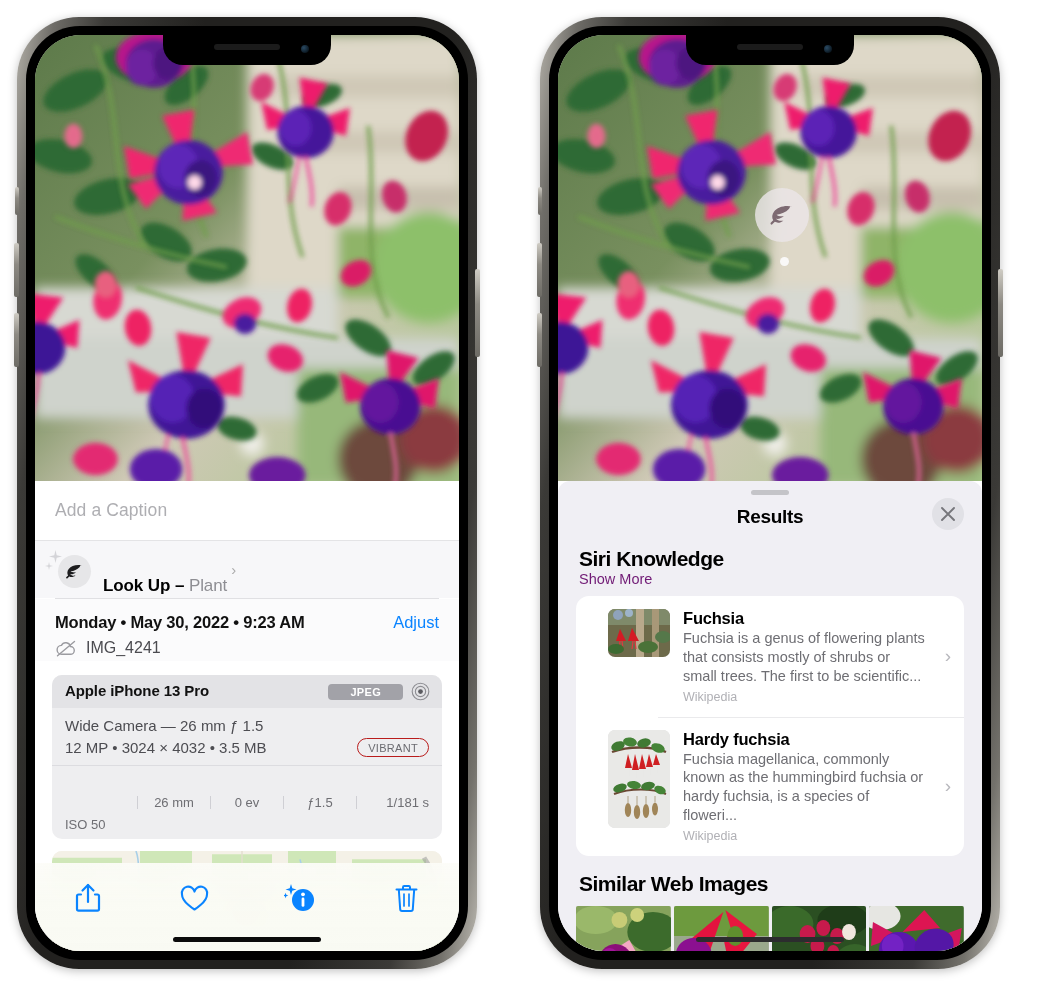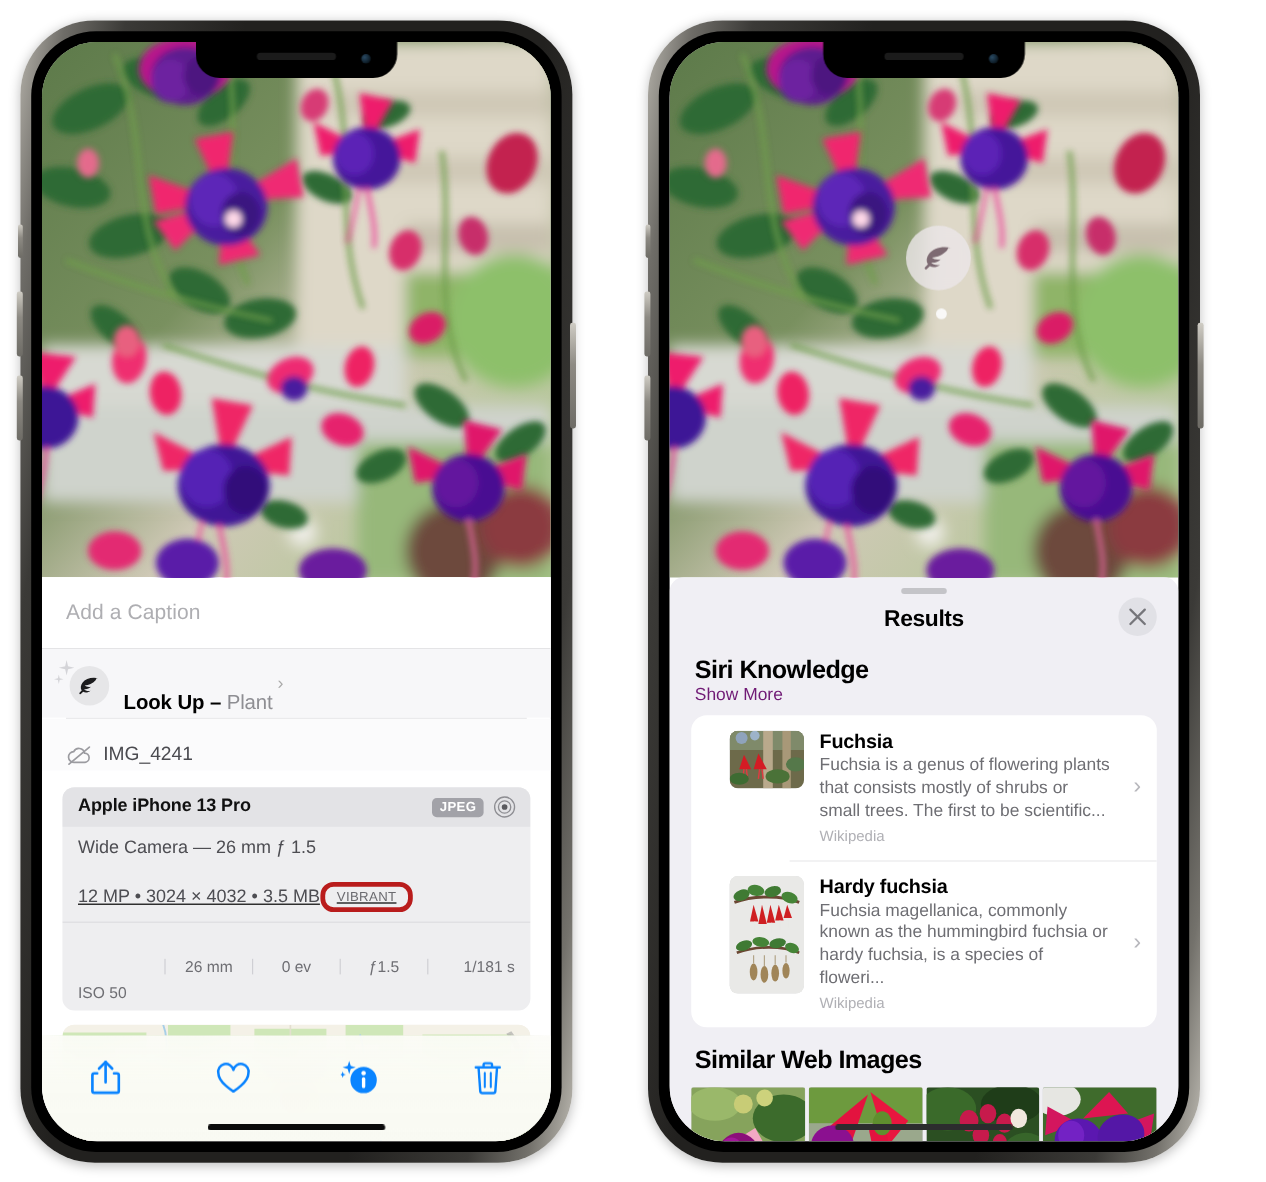--- a/index.html
+++ b/index.html
@@ -126,29 +126,29 @@
   }
   .exif-head {
     display:flex; align-items:flex-start; justify-content:space-between;
     padding: 7px 12px 7px 13px;
     background:#e3e3e6;
   }
   .exif-device { font-size:15px; font-weight:700; color:#111; letter-spacing:-.1px; }
   .exif-head-right { display:flex; align-items:center; gap:8px; }
   .chip-jpeg {
     background:#a2a2a8; color:#fff; font-size:11px; font-weight:700;
-    padding:2px 6px; border-radius:4px; letter-spacing:.3px;
+    padding:2px 22px; border-radius:4px; letter-spacing:.3px;
   }
   .raw-dot { width:19px; height:19px; }
   .exif-body { padding: 9px 13px 8px 13px; }
   .exif-line1 { font-size:15px; color:#4d4d52; }
-  .exif-line2row { display:flex; align-items:center; justify-content:flex-start; margin-top:20px;text-decoration:underline; }
+  .exif-line2row { display:flex; align-items:center; justify-content:space-between; margin-top:4px; }
   .exif-line2 { font-size:15px; color:#4d4d52; }
   .chip-vibrant {
-    border:4px solid #b91c1c; color:#6b6b70; font-size:11px;
+    border:1px solid #b91c1c; color:#6b6b70; font-size:11px;
     padding:2.5px 10px; border-radius:11px; letter-spacing:.3px;
   }
   .exif-foot {
     display:flex; align-items:center; border-top:1px solid #dcdce0;
     padding: 7px 4px;
   }
   .exif-foot .cell {
     flex:1; text-align:center; font-size:13px; color:#6e6e73;
   }
   .exif-foot .cell:first-child { text-align:left; padding-left:9px;margin-top:44px; }
@@ -431,20 +431,24 @@
                 </svg>
               </div>
             </div>
             <span class="lookup-text"><span>Look Up</span><span class="dash"> – </span><span class="lookup-sub">Plant</span></span>
             <span class="chev-sm">›</span>
           </div>
 
           <div class="divider-inset"></div>
 
           <div class="date-block">
+            <div class="date-line">
+              <span class="date-text">Monday • May 30, 2022 • 9:23 AM</span>
+              <span class="adjust-link">Adjust</span>
+            </div>
             <div class="file-line">
               <svg width="22" height="17" viewBox="0 0 28 22">
                 <path d="M8.5 18.5h11.2a5 5 0 000-10 6.2 6.2 0 00-11.6-1.6 4.6 4.6 0 00.4 11.6z" fill="none" stroke="#9b9ba0" stroke-width="1.8"></path>
                 <line x1="3" y1="20.5" x2="25" y2="2" stroke="#9b9ba0" stroke-width="1.8" stroke-linecap="round"></line>
               </svg>
               <span class="file-name">IMG_4241</span>
             </div>
           </div>
 
           <div class="exif-card">

